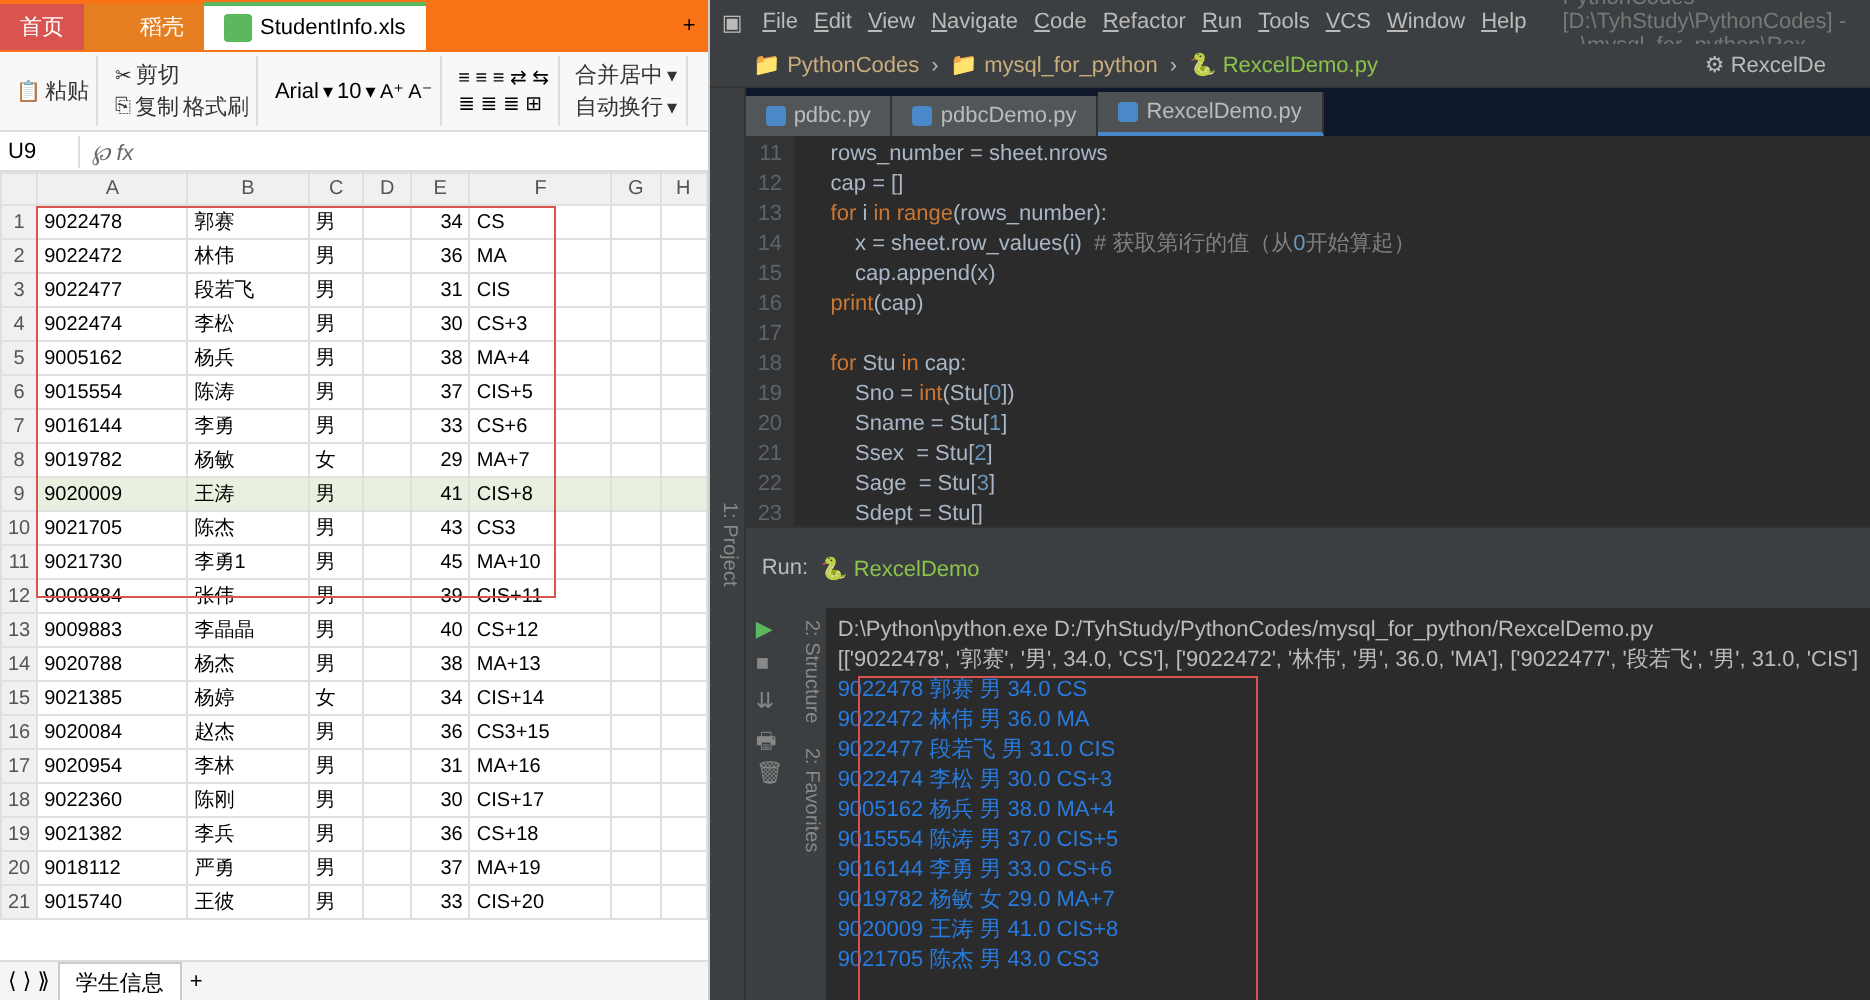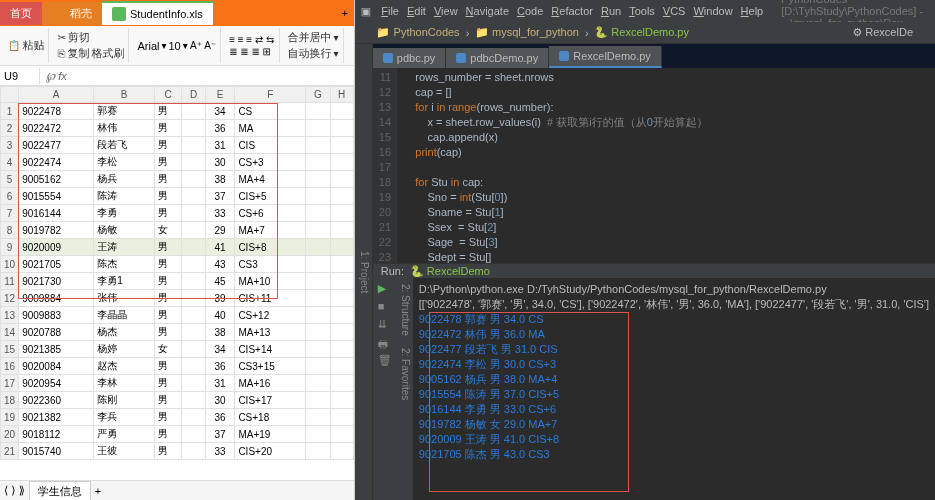--- a/index.html
+++ b/index.html
@@ -21,21 +21,21 @@
 .tb-item{display:flex;align-items:center;gap:2px;font-size:10px;color:#333}
 .formula-bar{display:flex;height:20px;align-items:center;border-bottom:1px solid #ddd;font-size:11px}
 .cell-ref{width:40px;padding:2px 4px;border-right:1px solid #ddd}
 .fx{padding:2px 6px;color:#666;font-style:italic}
 .sheet{flex:1;overflow:auto;position:relative}
 table{border-collapse:collapse;width:100%}
 th,td{border:1px solid #e0e0e0;padding:1px 3px;height:16px;font-size:10px;text-align:center;white-space:nowrap}
 th{background:#f0f0f0;font-weight:normal;color:#555}
 th.rowh{width:18px;background:#f0f0f0}
 td{text-align:left}
-td.num{text-align:center}
+td.num{text-align:right}
 tbody tr.sel{background:#e8f0e0}
 .red-box{position:absolute;border:1px solid #d9534f;pointer-events:none}
 .sheet-tabs{display:flex;height:20px;background:#f5f5f5;align-items:center;padding:0 4px;gap:4px;font-size:10px;border-top:1px solid #ddd}
 .sheet-tab{padding:2px 8px;border:1px solid #ccc;border-bottom:none;background:#fff}
 .right{flex:1;display:flex;flex-direction:column;background:#3c3f41;color:#bbb;font-family:Consolas,monospace}
 .ide-menu{display:flex;height:22px;background:#3c3f41;align-items:center;padding:0 6px;gap:10px;font-size:11px;color:#bbb}
 .ide-menu .dim{color:#777;margin-left:auto}
 .ide-bc{display:flex;height:22px;align-items:center;padding:0 22px;gap:6px;font-size:11px;background:#3c3f41;border-bottom:1px solid #323232}
 .ide-bc .folder{color:#c9ae7c}
 .ide-bc .py{color:#8bc34a}
@@ -45,21 +45,21 @@
 .ide-tab.active{background:#4e5254;border-bottom:2px solid #4a88c7}
 .py-ico{width:10px;height:10px;background:#4a88c7;border-radius:2px;display:inline-block}
 .code{flex:0 0 195px;display:flex;background:#2b2b2b;overflow:hidden}
 .side-tab{width:18px;background:#3c3f41;color:#888;writing-mode:vertical-rl;text-align:center;padding:6px 2px;font-size:10px;border-right:1px solid #323232}
 .gutter{background:#313335;color:#606366;padding:2px 6px;text-align:right;font-size:11px;line-height:15px}
 .code-body{flex:1;padding:2px 6px;font-size:11px;line-height:15px;color:#a9b7c6;white-space:pre}
 .kw{color:#cc7832}
 .cm{color:#808080}
 .num2{color:#6897bb}
 .run-panel{flex:1;display:flex;flex-direction:column;background:#2b2b2b;border-top:1px solid #323232;overflow:hidden;position:relative}
-.run-hdr{height:14px;display:flex;align-items:center;padding:0 8px;background:#3c3f41;font-size:11px;gap:6px}
+.run-hdr{height:40px;display:flex;align-items:center;padding:0 8px;background:#3c3f41;font-size:11px;gap:6px}
 .run-hdr .grn{color:#8bc34a}
 .run-body{flex:1;display:flex;overflow:hidden;position:relative}
 .run-side{width:22px;background:#3c3f41;display:flex;flex-direction:column;align-items:center;padding:4px 0;gap:6px}
 .run-ico{width:12px;height:12px;display:inline-block}
 .run-out{flex:1;padding:4px 6px;font-size:11px;line-height:15px;color:#bbb;white-space:pre;overflow:auto}
 .run-out .path{color:#bbb}
 .lnk{color:#287bde}
 .status{height:20px;background:#3c3f41;display:flex;align-items:center;padding:0 8px;font-size:10px;gap:12px;border-top:1px solid #323232}
 .status .r{margin-left:auto}
 </style>

